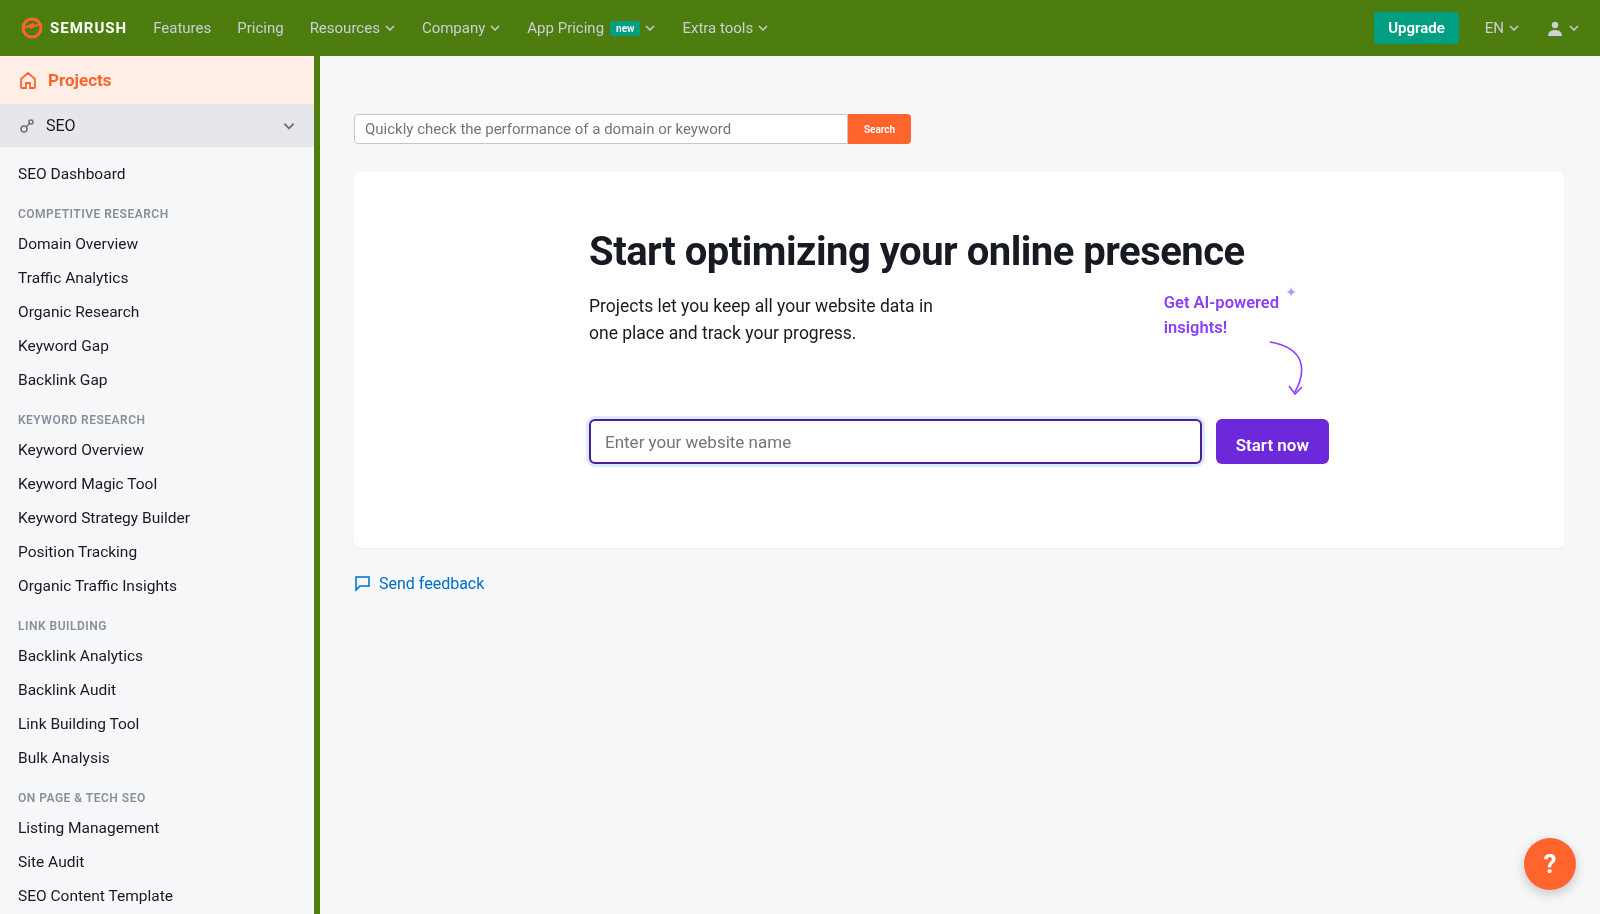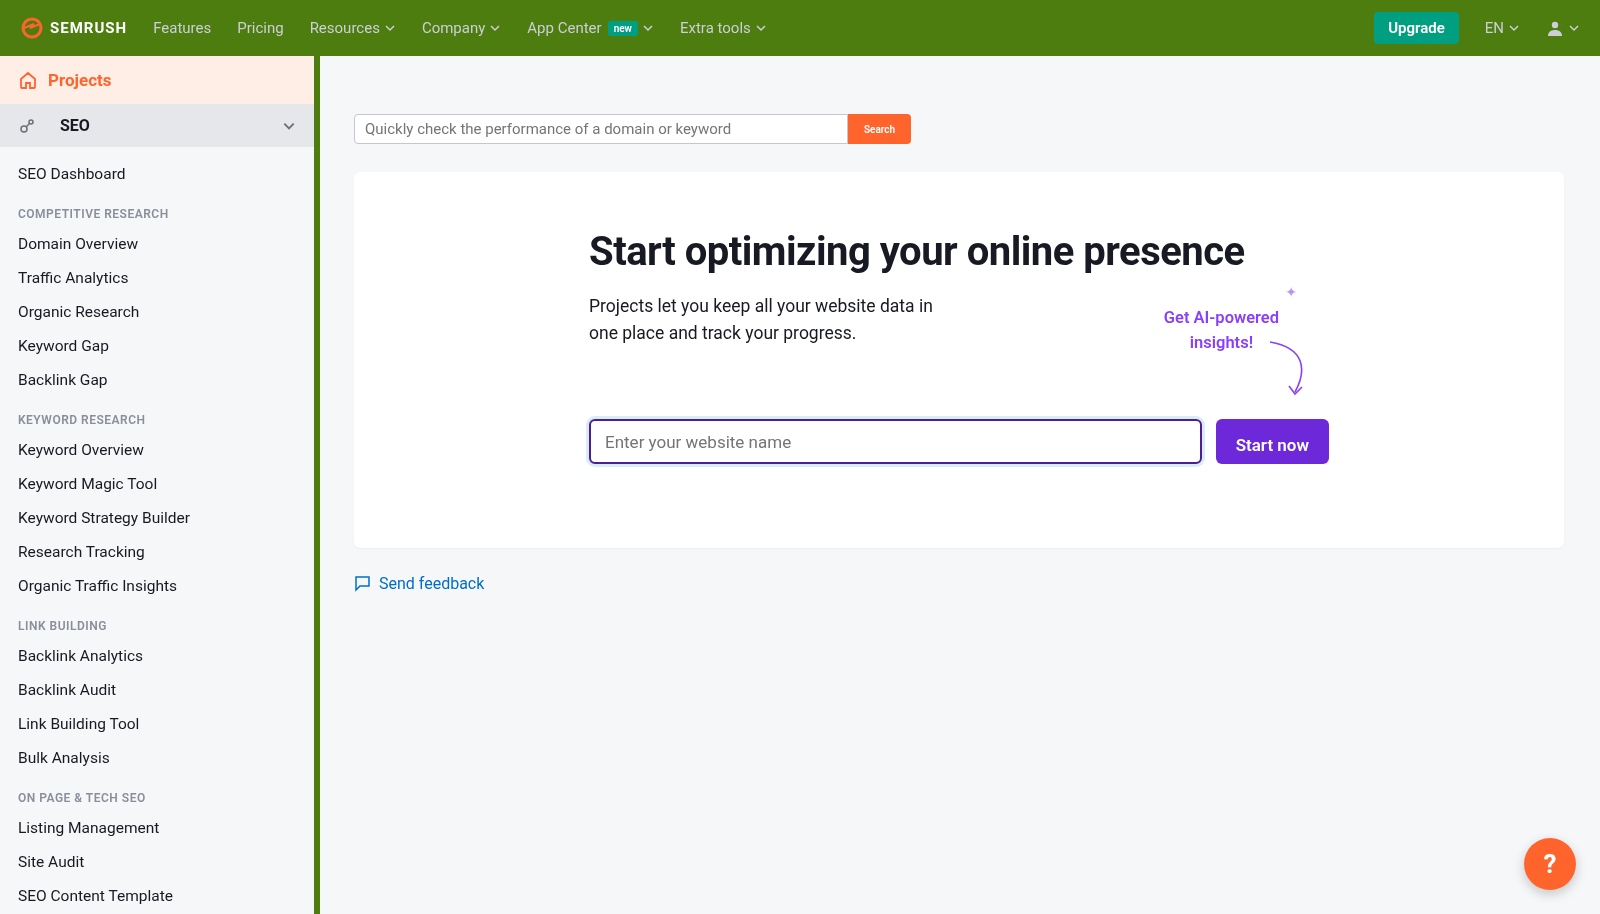--- a/index.html
+++ b/index.html
@@ -7,34 +7,34 @@
 .topbar { background:#4d7c0f; height:56px; display:flex; align-items:center; padding:0 20px; gap:26px; color:#cccfd6; font-size:15px; }
 .logo { display:flex; align-items:center; gap:6px; color:#fff; font-weight:700; letter-spacing:1px; }
 .chev { margin-left:4px; }
 .badge-new { background:#009f81; color:#fff; font-size:10px; padding:2px 6px; border-radius:3px; margin-left:6px; font-weight:600; }
 .spacer { flex:1; }
 .btn-upgrade { background:#009f81; color:#fff; border:none; padding:7px 14px; border-radius:4px; font-size:15px; font-weight:600; cursor:pointer; }
 .nav-item { cursor:pointer; display:flex; align-items:center; }
 .layout { display:flex; height:calc(100% - 45px); }
 .sidebar { width:320px; background:#f6f7f8; border-right:6px solid #4d7c0f; overflow-y:auto; }
 .sb-projects { background:#ffeee6; color:#ff642d; font-weight:700; padding:14px 18px; display:flex; align-items:center; gap:10px; font-size:17px; }
-.sb-seo { background:#e5e7eb; padding:12px 18px; display:flex; align-items:center; gap:24px; font-weight:700; font-size:16px; }
+.sb-seo { background:#e5e7eb; padding:12px 18px; display:flex; align-items:center; gap:10px; font-weight:400; font-size:16px; }
 .sb-seo .chev { margin-left:auto; color:#6c6e79; }
 .sb-items { padding:10px 0; }
 .sb-item { padding:8px 18px; font-size:15.5px; cursor:pointer; color:#171a22; }
 .sb-header { padding:16px 18px 6px; font-size:12px; letter-spacing:.5px; color:#8a8e9b; font-weight:600; }
 .main { flex:1; padding:0 36px 0 34px; overflow-y:auto;margin-top:45px; }
 .searchbar { display:flex; margin-top:13px; }
 .searchbar input { flex:0 0 494px; height:30px; border:1px solid #c4c7cf; border-radius:4px 0 0 4px; padding:0 10px; font-size:15px; color:#6c6e79; }
 .btn-search { background:#ff642d; color:#fff; border:none; height:30px; padding:0 16px; border-radius:0 4px 4px 0; font-size:10px; font-weight:600; cursor:pointer; }
 .card { background:#fff; border-radius:6px; margin-top:28px; padding:56px 60px 84px; box-shadow:0 1px 2px rgba(0,0,0,.04); position:relative; }
 .card-inner { max-width:740px; margin:0 auto; position:relative; }
 h1 { font-size:40px; font-weight:700; margin-bottom:18px; letter-spacing:-.5px; }
 .sub { font-size:17.5px; line-height:1.55; max-width:370px; color:#171a22; }
-.ai-text { position:absolute; right:50px; top:78px; color:#8a3ffc; font-weight:600; font-size:16.5px; text-align:center; line-height:1.5; }
+.ai-text { position:absolute; right:50px; top:63px; color:#8a3ffc; font-weight:600; font-size:16.5px; text-align:left; line-height:1.5; }
 .sparkle { position:absolute; right:32px; top:56px; color:#b794f6; font-size:14px; }
 .arrow { position:absolute; right:14px; top:112px; }
 .input-row { display:flex; gap:14px; margin-top:72px; }
 .site-input { flex:1; height:45px; border:2px solid #4c1d95; border-radius:6px; padding:0 14px; font-size:17px; color:#6c6e79; box-shadow:0 0 0 3px rgba(43,148,225,.18); }
 .btn-start { background:#6d28d9; color:#fff; border:none; border-radius:6px; padding:16px 20px; font-size:17px; font-weight:600; cursor:pointer; height:45px; }
 .feedback { display:flex; align-items:center; gap:8px; color:#006dca; margin-top:26px; font-size:16px; cursor:pointer; }
 .help-fab { position:fixed; right:24px; bottom:24px; width:52px; height:52px; border-radius:50%; background:#ff642d; color:#fff; display:flex; align-items:center; justify-content:center; font-size:26px; font-weight:700; box-shadow:0 4px 12px rgba(0,0,0,.2); cursor:pointer; }
 svg { display:block; }
 </style>
 </head>
@@ -60,21 +60,21 @@
         <path d="M2 4l4 4 4-4" fill="none" stroke="#cccfd6" stroke-width="1.5"></path>
       </svg>
     </div>
   <div class="nav-item">
       <span>Company</span>
       <svg class="chev" width="12" height="12" viewBox="0 0 12 12">
         <path d="M2 4l4 4 4-4" fill="none" stroke="#cccfd6" stroke-width="1.5"></path>
       </svg>
     </div>
   <div class="nav-item">
-      <span>App Center</span>
+      <span>App Pricing</span>
       <span class="badge-new">new</span>
       <svg class="chev" width="12" height="12" viewBox="0 0 12 12">
         <path d="M2 4l4 4 4-4" fill="none" stroke="#cccfd6" stroke-width="1.5"></path>
       </svg>
     </div>
   <div class="nav-item">
       <span>Extra tools</span>
       <svg class="chev" width="12" height="12" viewBox="0 0 12 12">
         <path d="M2 4l4 4 4-4" fill="none" stroke="#cccfd6" stroke-width="1.5"></path>
       </svg>
@@ -123,21 +123,21 @@
           <div class="sb-header">COMPETITIVE RESEARCH</div>
           <div class="sb-item">Domain Overview</div>
           <div class="sb-item">Traffic Analytics</div>
           <div class="sb-item">Organic Research</div>
           <div class="sb-item">Keyword Gap</div>
           <div class="sb-item">Backlink Gap</div>
           <div class="sb-header">KEYWORD RESEARCH</div>
           <div class="sb-item">Keyword Overview</div>
           <div class="sb-item">Keyword Magic Tool</div>
           <div class="sb-item">Keyword Strategy Builder</div>
-          <div class="sb-item">Research Tracking</div>
+          <div class="sb-item">Position Tracking</div>
           <div class="sb-item">Organic Traffic Insights</div>
           <div class="sb-header">LINK BUILDING</div>
           <div class="sb-item">Backlink Analytics</div>
           <div class="sb-item">Backlink Audit</div>
           <div class="sb-item">Link Building Tool</div>
           <div class="sb-item">Bulk Analysis</div>
           <div class="sb-header">ON PAGE &amp; TECH SEO</div>
           <div class="sb-item">Listing Management</div>
           <div class="sb-item">Site Audit</div>
           <div class="sb-item">SEO Content Template</div>

